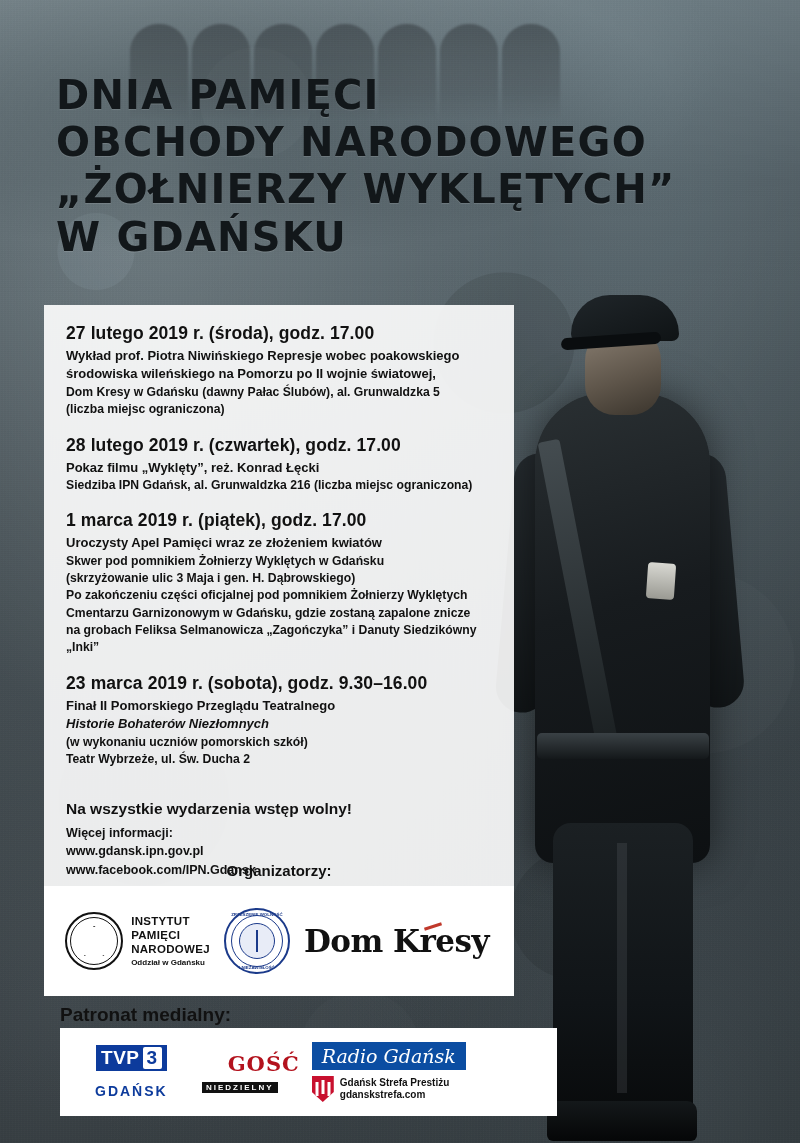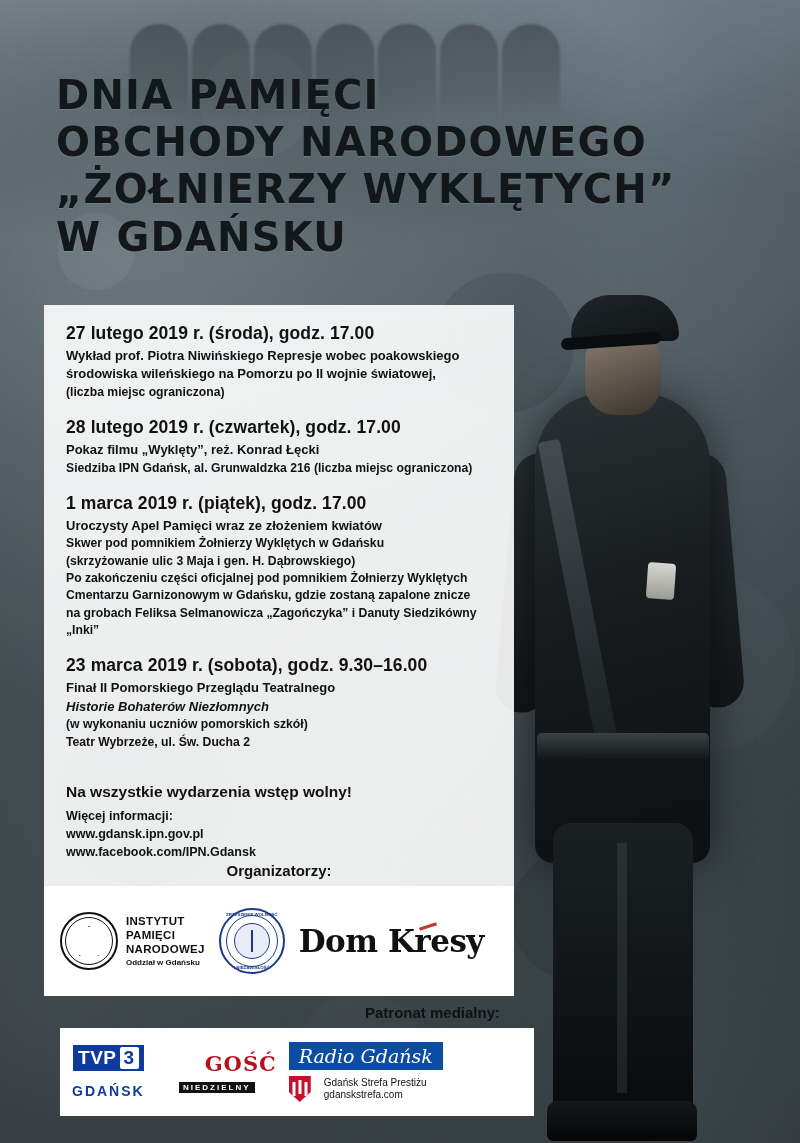--- a/index.html
+++ b/index.html
@@ -237,23 +237,24 @@
     width: 470px;
     text-align: center;
     font-size: 15px;
     font-weight: bold;
     color: #111;
   }
   .org-inner {
     display: flex;
     align-items: center;
     height: 100%;
-    padding: 0 16px;
+    padding: 0 25px;
     box-sizing: border-box;
     gap: 14px;
+    justify-content: flex-end;
   }
   .ipn-logo { display: flex; align-items: center; gap: 8px; }
   .ipn-seal {
     width: 54px; height: 54px;
     border-radius: 50%;
     border: 2px solid #111;
     position: relative;
     display: flex; align-items: center; justify-content: center;
     font-size: 5px; font-weight: bold;
     color: #111;
@@ -323,27 +324,28 @@
     background: #c0392b;
     transform: rotate(-18deg);
   }
 
   
   .media-box {
     position: absolute;
     left: 60px; top: 1028px;
     width: 474px; height: 88px;
     background: #fff;
+    padding-left: 23px;
   }
   .media-title {
     position: absolute;
     left: 0; top: -24px;
     width: 440px;
-    text-align: right;
-    font-size: 15px;
+    text-align: left;
+    font-size: 19px;
     font-weight: bold;
     color: #111;
   }
   .media-inner {
     display: flex;
     align-items: center;
     height: 100%;
     padding: 0 12px;
     box-sizing: border-box;
     gap: 12px;
@@ -418,21 +420,21 @@
   .gstrefa .shield:after {
     content: "";
     position: absolute;
     left: 50%; top: 4px;
     width: 3px; height: 14px;
     background: #fff;
     transform: translateX(-50%);
     box-shadow: -6px 2px 0 0 #fff, 6px 2px 0 0 #fff;
   }
   .gstrefa .txt { font-size: 10px; color: #111; line-height: 1.25; text-align: left; }
-  .gstrefa .txt b { display: block; font-weight: normal; margin-left: 7px; }
+  .gstrefa .txt b { display: block; font-weight: bold; }
 </style>
 </head>
 <body>
 
 <div class="poster">
   <div class="texture"></div>
   <div class="top-photo"></div>
   <div class="soldiers">
     <span style="left:0px;"></span>
     <span style="left:62px;"></span>
@@ -463,20 +465,21 @@
     <div class="s-head"></div>
     <div class="s-cap"></div>
   </div>
 
   <div class="panel">
 
     <div class="event">
       <div class="date">27 lutego 2019 r. (środa), godz. 17.00</div>
       <div class="line">Wykład prof. Piotra Niwińskiego Represje wobec poakowskiego</div>
       <div class="line">środowiska wileńskiego na Pomorzu po II wojnie światowej,</div>
+      <div class="line small">Dom Kresy w Gdańsku (dawny Pałac Ślubów), al. Grunwaldzka 5</div>
       <div class="line small">(liczba miejsc ograniczona)</div>
     </div>
 
     <div class="event">
       <div class="date">28 lutego 2019 r. (czwartek), godz. 17.00</div>
       <div class="line">Pokaz filmu „Wyklęty”, reż. Konrad Łęcki</div>
       <div class="line small">Siedziba IPN Gdańsk, al. Grunwaldzka 216 (liczba miejsc ograniczona)</div>
     </div>
 
     <div class="event">

